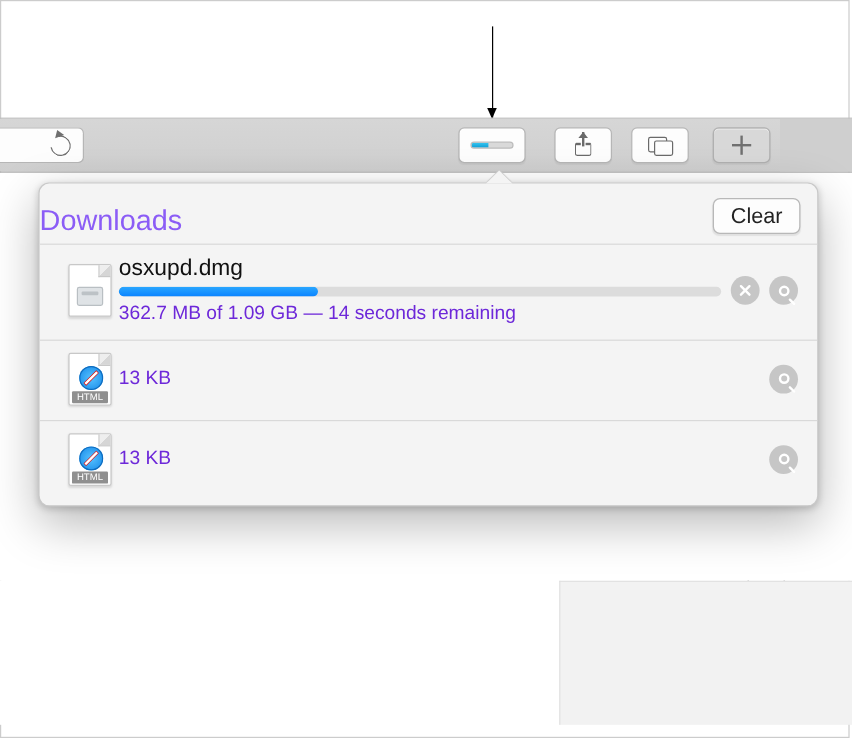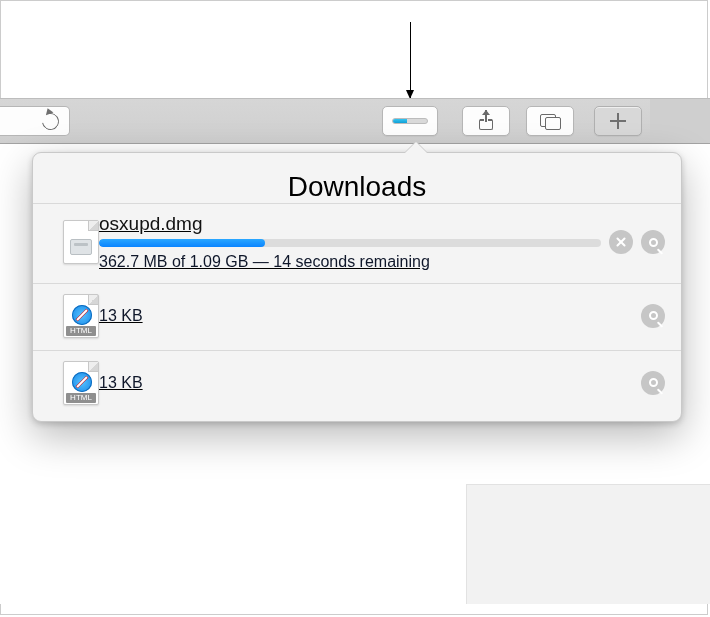--- a/index.html
+++ b/index.html
@@ -187,24 +187,24 @@
     filter: drop-shadow(0 -1px 0 #c9c9c9);
   }
 
   .popover-header{
     position:relative;
     height:40px;
   }
   .popover-title{
     position:absolute;
     left:0;right:0;
-    text-align:center;
+    text-align:left;
     top:8px;
-    font-size:28px;
-    color:#000000;
+    font-size:24px;
+    color:#8b5cf6;
   }
   .clear-btn{
     position:absolute;
     right:14px;
     top:2px;
     height:30px;
     padding: 0 14px;
     font-size:18px;
     color:#222;
     background:#fdfdfd;
@@ -214,34 +214,34 @@
     cursor:pointer;
   }
 
   .item{
     display:flex;
     align-items:center;
     padding: 10px 16px 12px 18px;
     border-top:1px solid #d9d9d9;
   }
   .item:first-of-type{ border-top:none; padding-top:16px;}
-  .item .icon-col{ width:48px; display:flex; align-items:flex-start; justify-content:flex-end;}
-  .item .body{ flex:1; min-width:0;text-decoration:underline; }
+  .item .icon-col{ width:48px; display:flex; align-items:flex-start; justify-content:center;}
+  .item .body{ flex:1; min-width:0; }
   .item .actions{ display:flex; gap:8px; align-items:center; padding-left:8px;}
 
   .filename{
     font-size:19px;
     color:#111;
     font-weight:500;
     margin-bottom:4px;
     line-height:1.1;
   }
   .subtext{
     font-size:16px;
-    color:#0f172a;
+    color:#6d28d9;
   }
 
   .progress-track{
     width:100%;
     height:8px;
     background:#dcdcdc;
     border-radius:4px;
     overflow:hidden;
     margin:2px 0 6px 0;
     position:relative;
@@ -360,20 +360,21 @@
 
 <div class="page-bg"></div>
 <div class="page-shadow"></div>
 <div class="page-shadow2"></div>
 
 <div class="popover">
   <div class="tip"></div>
 
   <div class="popover-header">
     <div class="popover-title">Downloads</div>
+    <button class="clear-btn">Clear</button>
   </div>
 
   <div class="item">
     <div class="icon-col">
       <div class="file-icon dmg">
         <div class="fold"></div>
           <div class="inner"></div>
       </div>
     </div>
     <div class="body">

